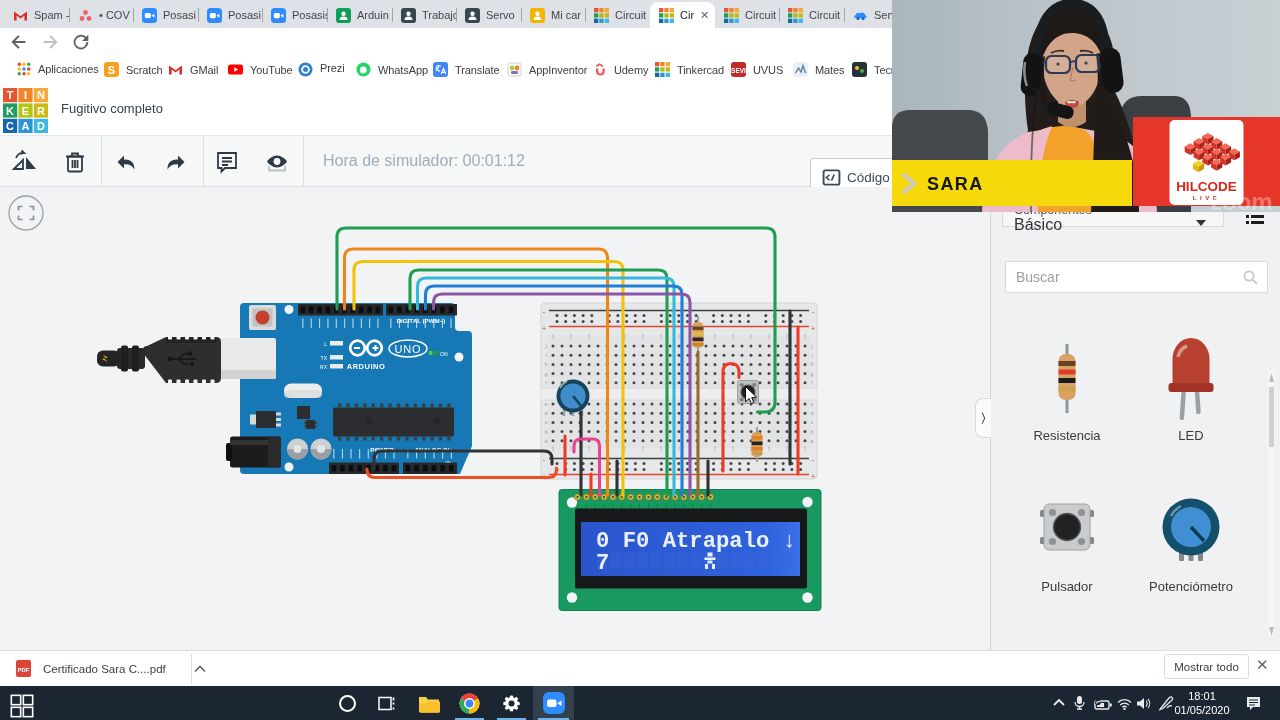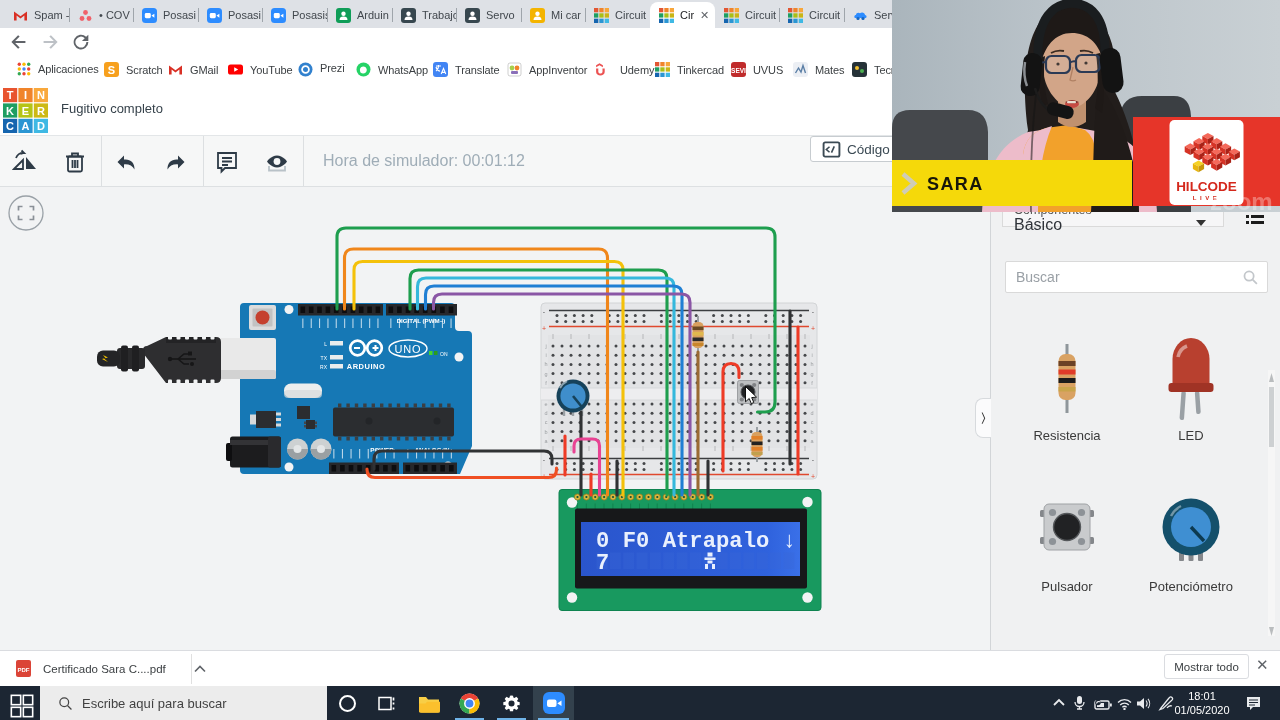--- a/index.html
+++ b/index.html
@@ -23,21 +23,21 @@
 .bt{font-size:11px;color:#3c4043;letter-spacing:-0.1px;white-space:nowrap}
 
 #tkhead{left:0;top:84px;width:1280px;height:51px;background:#fff}
 #tklogo{position:absolute;left:3px;top:4px;width:45px;height:45px}
 #tktitle{position:absolute;left:61px;top:17px;font-size:13px;color:#36424b}
 
 #tkbar{left:0;top:135px;width:1280px;height:52px;background:#f6f7f7;border-top:1px solid #e3e6e8;border-bottom:1px solid #dde0e2}
 .tbdiv{position:absolute;top:0;width:1px;height:50px;background:#dcdfe1}
 .tbic{position:absolute;top:13px;width:26px;height:26px;color:#2e3b47}
 #horasim{position:absolute;left:323px;top:16px;font-size:16px;color:#9fadb7}
-#codigobtn{position:absolute;left:810px;top:0;width:110px;height:26px;background:#fff;border:1px solid #c7ccd0;border-radius:3px;display:flex;align-items:center}
+#codigobtn{position:absolute;left:810px;top:22px;width:110px;height:38px;background:#fff;border:1px solid #c7ccd0;border-radius:3px;display:flex;align-items:center}
 #codigobtn .ct{font-size:13.5px;color:#3b4a54;margin-left:6px}
 
 #canvas{left:0;top:187px;width:990px;height:463px;background:#f2f3f4}
 
 #panel{left:990px;top:187px;width:290px;height:463px;background:#f0f1f2;border-left:1px solid #d2d5d8}
 #ptab{position:absolute;left:-16px;top:211px;width:16px;height:40px;background:#fbfbfc;border:1px solid #d7dadd;border-right:none;border-radius:8px 0 0 8px;color:#333;font-size:13px;text-align:center;line-height:38px}
 #comptxt{position:absolute;left:23px;top:16px;font-size:12.5px;color:#555}
 #basico{position:absolute;left:23px;top:29px;font-size:16px;color:#2e3238}
 #caret{position:absolute;left:205px;top:33px;width:0;height:0;border-left:5px solid transparent;border-right:5px solid transparent;border-top:6px solid #333}
 #buscar{position:absolute;left:14px;top:74px;width:263px;height:32px;border:1px solid #d9d9d9;border-radius:2px;background:#fff}
@@ -293,21 +293,21 @@
           <circle cx="5" cy="6" r="2.4" fill="#a5cf4c"></circle>
           <circle cx="10" cy="6" r="2.4" fill="#f0832a"></circle>
           <rect x="4" y="9" width="7" height="3" rx="1" fill="#8a6fb8"></rect>
         </svg>
         <span class="bt" style="margin-left:7px">AppInventor</span>
       </div>
       <div style="position:absolute;left:592px;top:6px;display:flex;align-items:center">
         <svg width="15" height="15" viewBox="0 0 15 15">
           <path d="M7.5 1.2l3.4 2v2l-3.4-2-3.4 2v-2zM4.1 6.6h2.2v3.2c0 2.4 4.2 2.4 4.2 0V6.6h2.2v3.4c0 4.6-8.6 4.6-8.6 0z" fill="#ec5252"></path>
         </svg>
-        <span class="bt" style="margin-left:13px">Udemy</span>
+        <span class="bt" style="margin-left:7px">Udemy</span>
       </div>
       <div style="position:absolute;left:655px;top:6px;display:flex;align-items:center">
         <svg width="15" height="15" viewBox="0 0 15 15">
           <rect x="0.0" y="0.0" width="4.3" height="4.3" fill="#e25633"></rect>
           <rect x="5.3" y="0.0" width="4.3" height="4.3" fill="#f0842a"></rect>
           <rect x="10.7" y="0.0" width="4.3" height="4.3" fill="#f8a63a"></rect>
           <rect x="0.0" y="5.3" width="4.3" height="4.3" fill="#1f9e62"></rect>
           <rect x="5.3" y="5.3" width="4.3" height="4.3" fill="#a9bf16"></rect>
           <rect x="10.7" y="5.3" width="4.3" height="4.3" fill="#c9b515"></rect>
           <rect x="0.0" y="10.7" width="4.3" height="4.3" fill="#1565af"></rect>
@@ -1302,27 +1302,20 @@
 
 <div class="abs" id="taskbar">
   <svg class="tkic" style="left:10px;top:8px" width="18" height="18" viewBox="0 0 18 18">
         <g fill="none" stroke="#fff" stroke-width="1.2">
           <rect x="1" y="1" width="7" height="7"></rect>
           <rect x="10" y="1" width="7" height="7"></rect>
           <rect x="1" y="10" width="7" height="7"></rect>
           <rect x="10" y="10" width="7" height="7"></rect>
         </g>
       </svg>
-  <div id="tsearch">
-    <svg width="15" height="15" viewBox="0 0 24 24" style="margin-left:18px">
-          <circle cx="10" cy="10" r="7" fill="none" stroke="#444" stroke-width="2"></circle>
-          <path d="M15.5 15.5l6 6" stroke="#444" stroke-width="2"></path>
-        </svg>
-    <div class="st">Escribe aquí para buscar</div>
-  </div>
   <div style="position:absolute;left:533px;top:0;width:41px;height:34px;background:#33414d"></div>
       <div style="position:absolute;left:455px;top:31.5px;width:29px;height:2.5px;background:#6fb3e8"></div>
       <div style="position:absolute;left:497px;top:31.5px;width:29px;height:2.5px;background:#6fb3e8"></div>
       <div style="position:absolute;left:538px;top:31.5px;width:31px;height:2.5px;background:#6fb3e8"></div>
       <div style="position:absolute;left:338px;top:8px;width:19px;height:19px"><svg width="19" height="19" viewBox="0 0 19 19">
           <circle cx="9.5" cy="9.5" r="7.5" fill="none" stroke="#fff" stroke-width="2"></circle>
         </svg></div>
       <div style="position:absolute;left:377px;top:8px;width:19px;height:19px"><svg width="19" height="19" viewBox="0 0 19 19">
           <rect x="2" y="3.5" width="12" height="12" fill="none" stroke="#fff" stroke-width="1.5"></rect>
           <path d="M16.5,3.5 v3 M16.5,8.5 v2 M16.5,13.5 v2" stroke="#fff" stroke-width="1.7" fill="none"></path>

